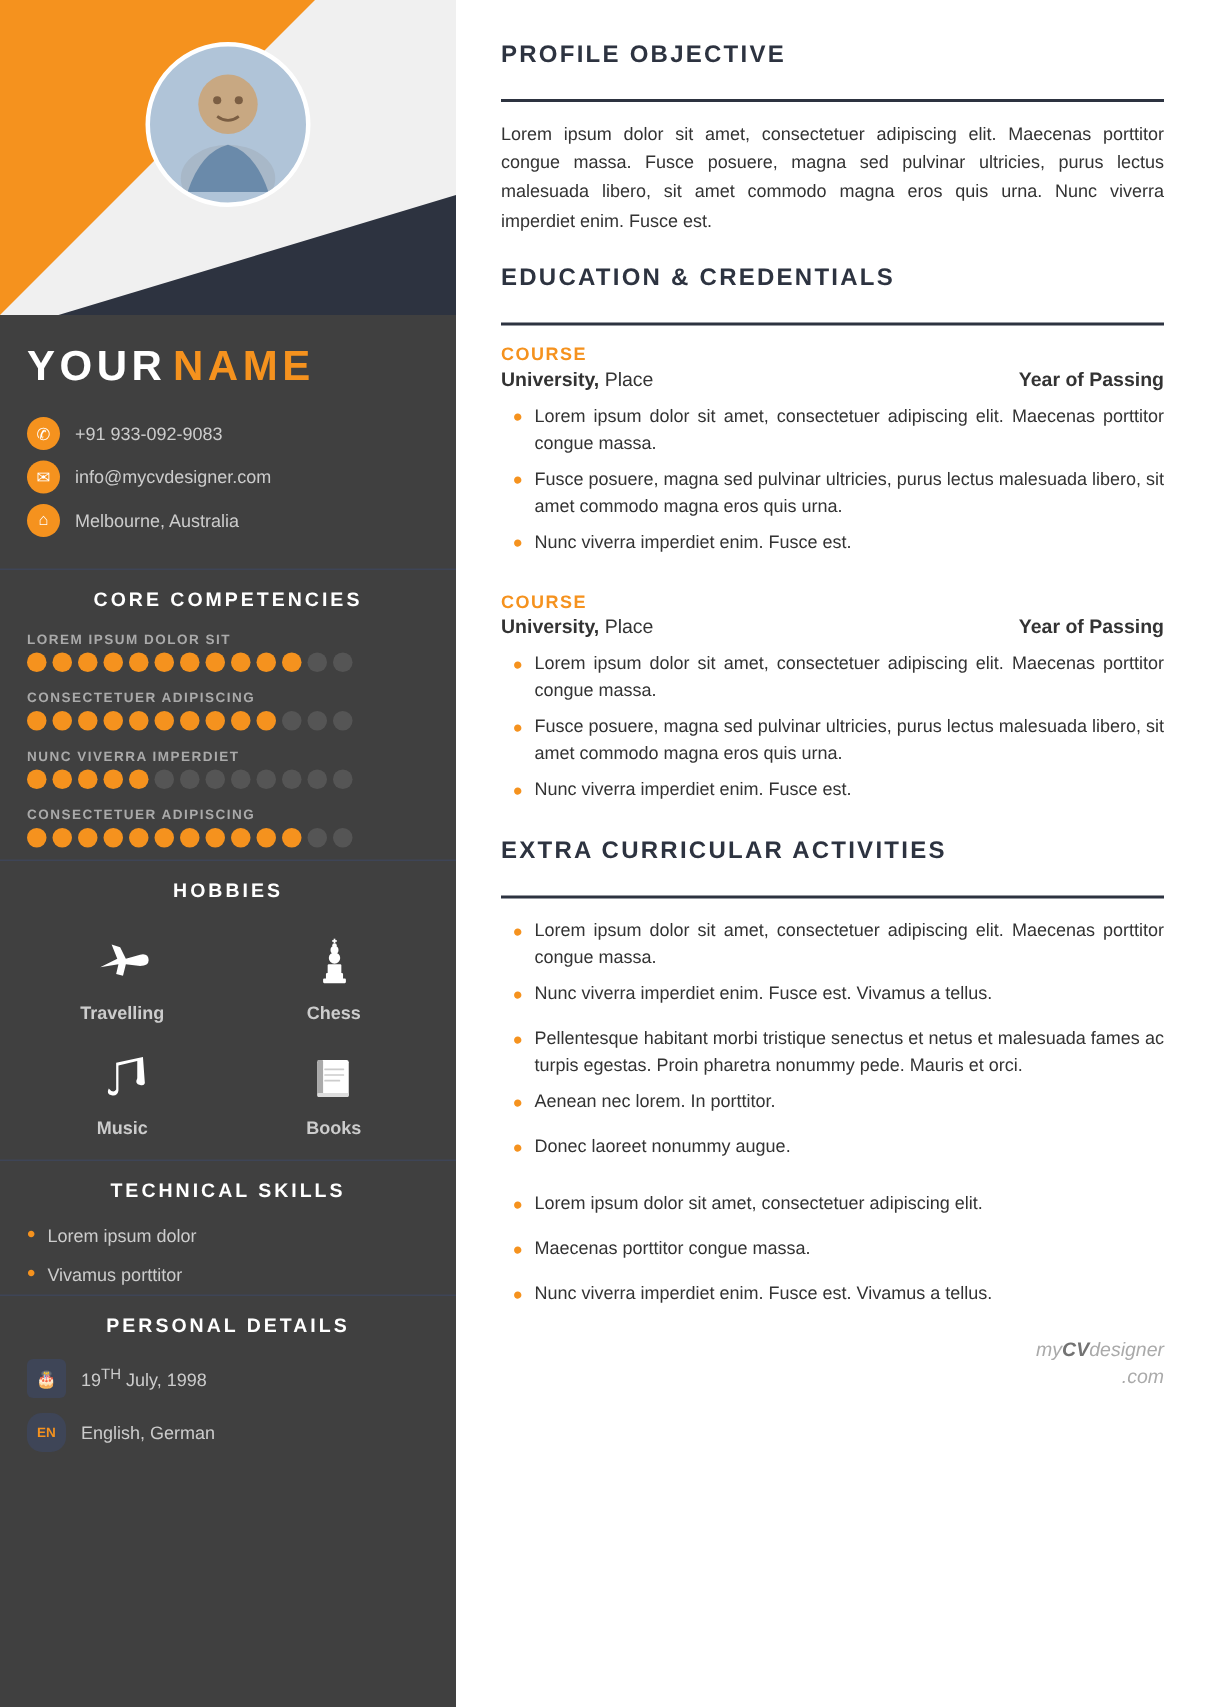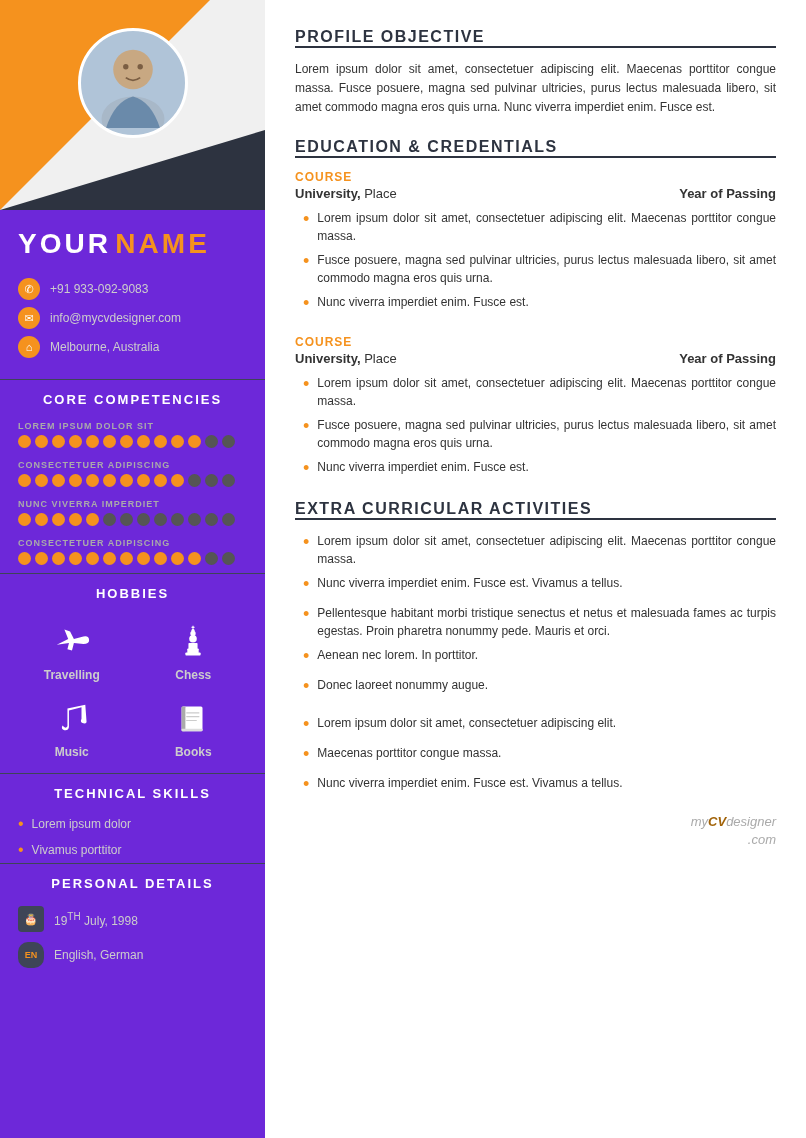--- a/index.html
+++ b/index.html
@@ -4,23 +4,23 @@
   <style>
     * { margin: 0; padding: 0; box-sizing: border-box; }
     body {
       font-family: Arial, sans-serif;
       width: 806px;
       min-height: 1138px;
       display: flex;
       background: #fff;
     }
     .sidebar {
-      width: 265px;
+      width: 304px;
       min-height: 1138px;
-      background: #6d28d9;
+      background: #404040;
       position: relative;
       flex-shrink: 0;
     }
     .sidebar-top {
       background: #f0f0f0;
       height: 210px;
       position: relative;
       overflow: hidden;
     }
     .orange-triangle {
@@ -195,21 +195,21 @@
       padding: 28px 30px 28px 30px;
       background: #fff;
     }
     .section-title {
       font-size: 16px;
       font-weight: 700;
       letter-spacing: 1.5px;
       text-transform: uppercase;
       color: #2d3340;
       border-bottom: 2px solid #2d3340;
-      padding-bottom: 0;
+      padding-bottom: 20px;
       margin-bottom: 12px;
     }
     .profile-text {
       font-size: 12px;
       color: #333;
       line-height: 1.6;
       text-align: justify;
       margin-bottom: 20px;
     }
     .course-label {
@@ -552,16 +552,16 @@
       <span>Maecenas porttitor congue massa.</span>
     </div>
     <div class="edu-bullet-item">
       <span class="edu-bullet-dot">•</span>
       <span>Nunc viverra imperdiet enim. Fusce est. Vivamus a tellus.</span>
     </div>
   </div>
 
   <div style="text-align:right; margin-top: 8px;">
     <span style="color:#aaa; font-size:13px; font-style:italic;">
-      my<span style="color:#a16207; font-weight:bold;">CV</span>designer<br><span style="color:#aaa;">.com</span>
+      my<span style="color:#737373; font-weight:bold;">CV</span>designer<br><span style="color:#aaa;">.com</span>
     </span>
   </div>
 </div>
 
 </body></html>

